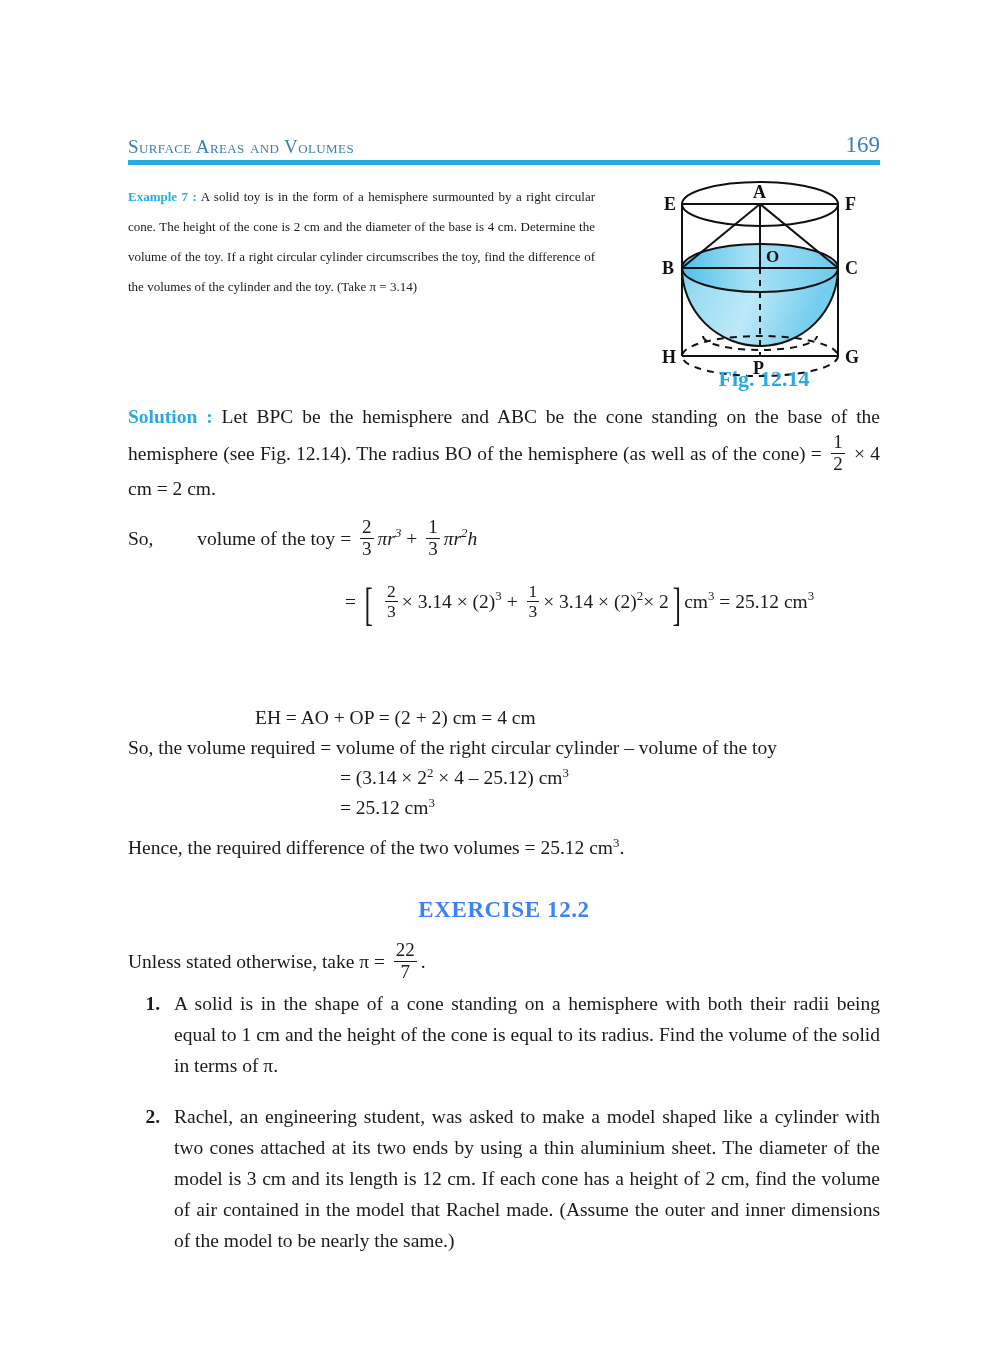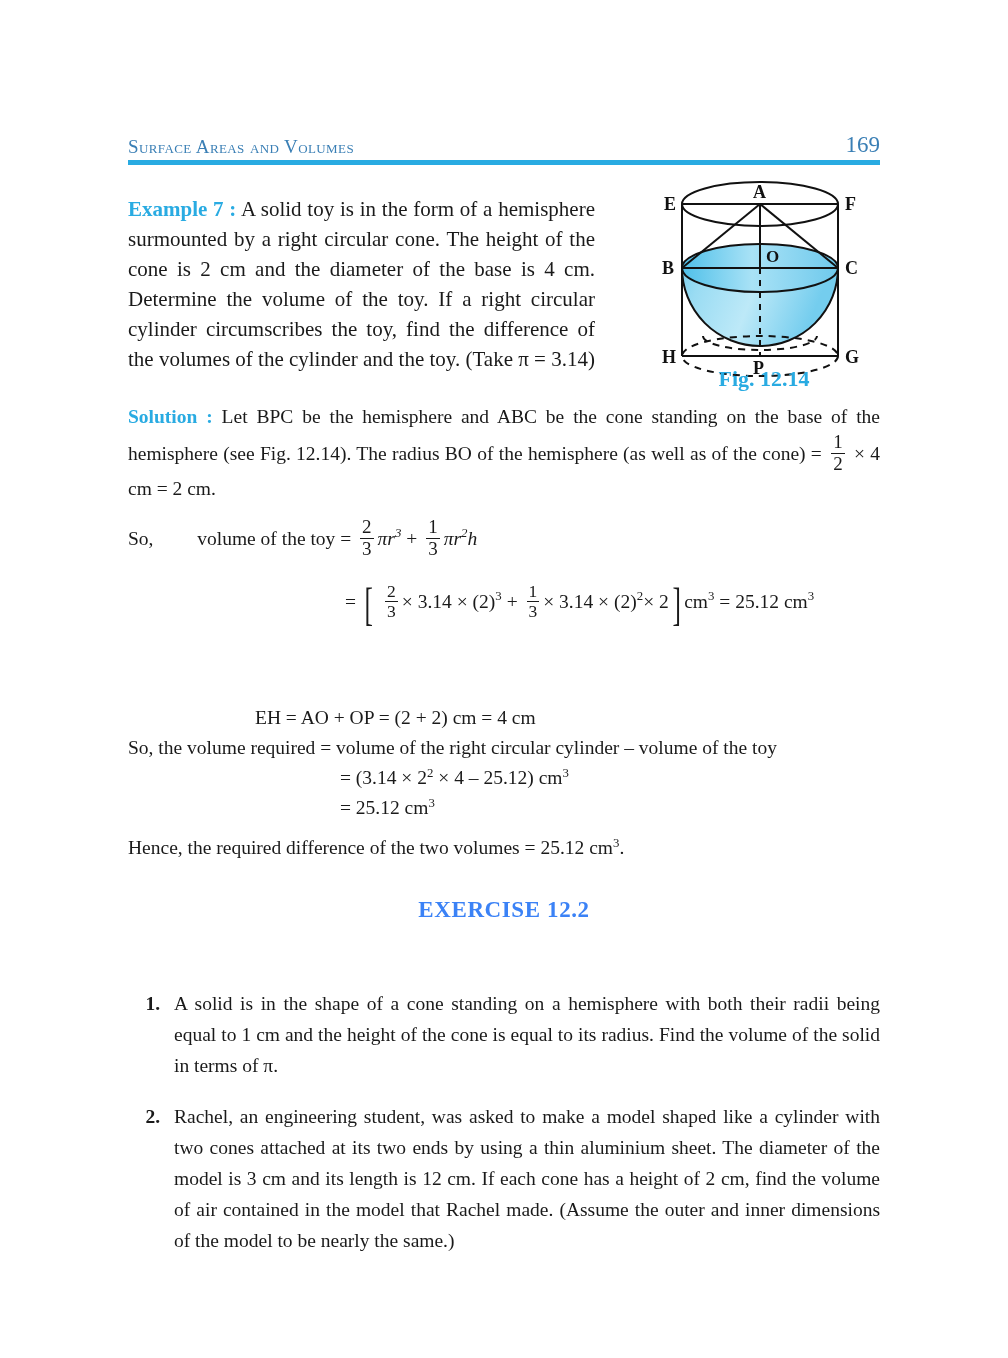--- a/index.html
+++ b/index.html
@@ -39,24 +39,23 @@
     left: 128px; right: 128px; top: 160px;
     height: 5px;
     background: #29abe2;
   }
 
   
   .col-left {
     position: absolute;
     left: 128px; top: 182px;
     width: 467px;
-    font-size: 21px;
+    font-size: 13px;
     line-height: 30px;
     text-align: justify;
-    margin-top: 12px;
   }
   .lead {
     color: #29abe2;
     font-weight: bold;
   }
 
   .full {
     position: absolute;
     left: 128px;
     width: 752px;
@@ -281,20 +280,27 @@
   <div class="eqline" style="left:340px; top:793px;">
     <span>=  25.12 cm</span><sup class="ex">3</sup>
   </div>
 
   <div class="full nojust" style="top:833px;">
     <span>Hence, the required difference of the two volumes = 25.12 cm</span><sup class="ex">3</sup><span>.</span>
   </div>
 
   <div class="exercise-head" style="top:897px;">EXERCISE  12.2</div>
 
+  <div class="full nojust" style="top:940px;">
+    <span>Unless stated otherwise, take π =</span>
+    <span class="frac">
+      <span class="num">22</span>
+      <span class="den">7</span>
+    </span><span>.</span>
+  </div>
 
   <div class="qlist" style="top:988px;">
     <div class="qitem">
       <div class="qnum">1.</div>
       <div class="qbody">A solid is in the shape of a cone standing on a hemisphere with both their radii being equal to 1 cm and the height of the cone is equal to its radius.  Find the volume of the solid in terms of π.</div>
     </div>
     <div class="qitem" style="margin-top:20px;">
       <div class="qnum">2.</div>
       <div class="qbody">Rachel, an engineering student, was asked to make a model shaped like a cylinder with two cones attached at its two ends by using a thin aluminium sheet. The diameter of the model is 3 cm and its length is 12 cm.  If each cone has a height of 2 cm, find the volume of air contained in the model that Rachel made. (Assume the outer and inner dimensions of the model to be nearly the same.)</div>
     </div>

